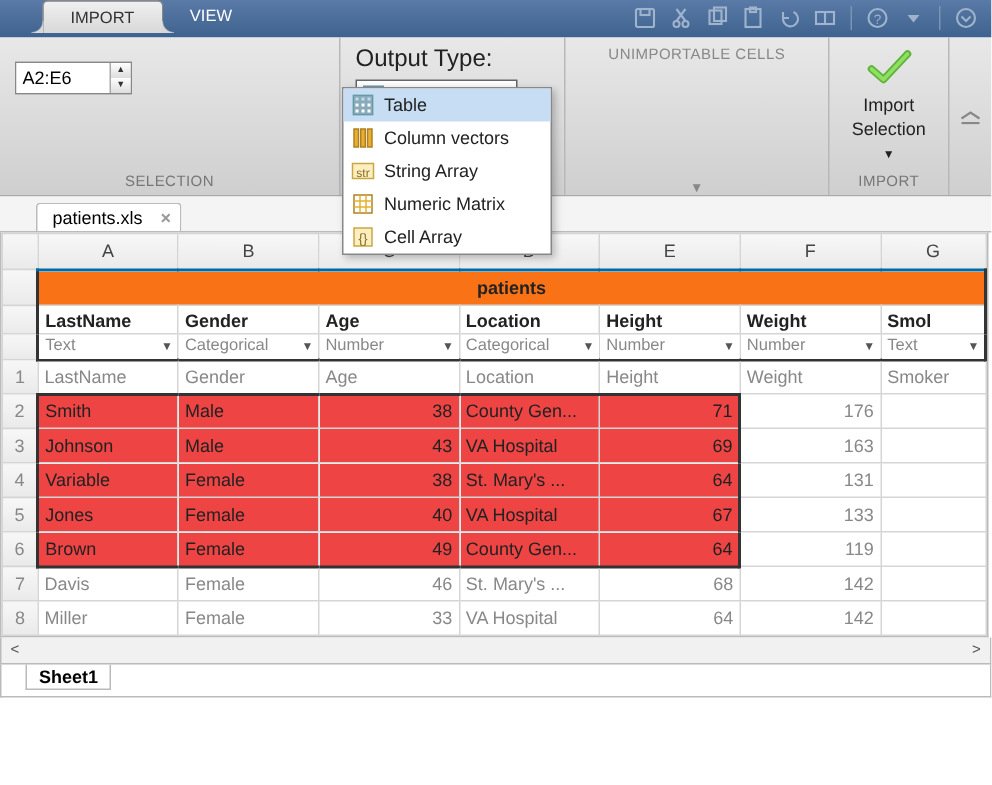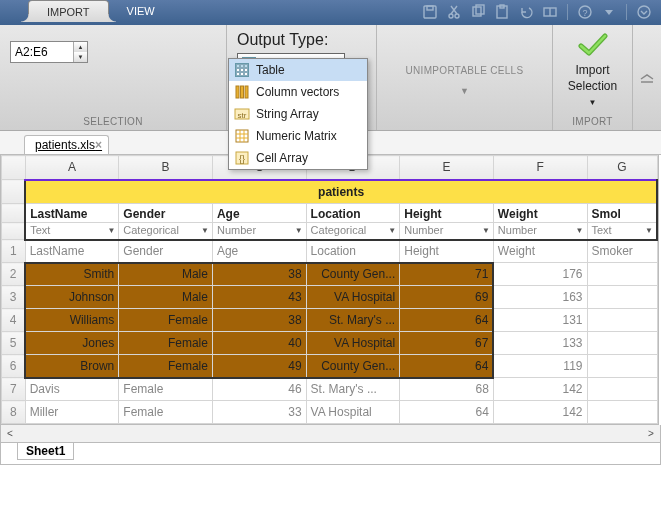--- a/index.html
+++ b/index.html
@@ -32,66 +32,66 @@
   .spin-btns { display:flex; flex-direction: column; width:14px; border-left:1px solid #aaa; }
   .spin-btn { flex:1; display:flex; align-items:center; justify-content:center; font-size:6px; color:#333; cursor:pointer; background: linear-gradient(#fff,#ddd); }
 
   .out-group { width:150px; }
   .out-group .olabel { font-size:16px; color:#222; margin-bottom:4px; }
   .ddown { display:flex; align-items:center; border:1px solid #666; background: linear-gradient(#fff,#e5e5e5); height:22px; padding: 0 4px; cursor:pointer; gap:4px; width: 108px; }
   .ddown .icon-sq { width:14px; height:14px; }
   .ddown .dtext { flex:1; font-size:12px; color:#222; }
   .ddown .arrow { font-size:9px; color:#333; }
   
-  .unimp-group { flex:1; display:flex; flex-direction:column; align-items:center; justify-content:center; color:#888; }
+  .unimp-group { flex:1; display:flex; flex-direction:column; align-items:center; justify-content:space-between; color:#888; }
   .unimp-group .ulabel { font-size:10px; letter-spacing:0.3px; margin-bottom:10px; }
   .unimp-group .uarrow { font-size:9px; }
   
   .imp-group { width:80px; display:flex; align-items:center; flex-direction:column; padding-top:8px; cursor:pointer;}
   .check-icon { width:30px; height:24px; margin-bottom:6px; }
   .imp-group .ilabel { font-size:12px; color:#222; text-align:center; line-height:1.3; }
 
   .collapse-col { width:28px; display:flex; align-items:center; justify-content:center; }
   .collapse-icon { width:16px; height:10px; }
 
   
   .dd-menu { position:absolute; left: 228px; top: 58px; width: 140px; background:#fff; border:1px solid #888; box-shadow: 2px 2px 5px rgba(0,0,0,0.25); z-index: 20; }
   .dd-item { display:flex; align-items:center; gap:6px; padding:3px 5px; font-size:12px; color:#222; cursor:pointer; }
   .dd-item.sel { background: #c7ddf4; }
   .dd-item .ico { width:16px; height:16px; display:inline-flex; align-items:center; justify-content:center; }
 
   
   .filetabs { background:#f4f4f4; border-bottom:1px solid #bbb; padding: 3px 0 0 24px; height:24px; position:relative;}
-  .filetab { display:inline-flex; align-items:center; background:#fff; border:1px solid #bbb; border-bottom:none; border-radius:3px 3px 0 0; padding: 2px 6px 2px 10px; font-size:12px; gap:0; position:relative; top:1px;text-decoration:underline;}
+  .filetab { display:inline-flex; align-items:center; background:#fff; border:1px solid #bbb; border-bottom:none; border-radius:3px 3px 0 0; padding: 2px 6px 2px 10px; font-size:12px; gap:12px; position:relative; top:1px;}
   .filetab .x { color:#999; font-weight:bold; cursor:pointer; font-size:12px;}
 
   
   .sheet-wrap { position:relative; width:659px; border:1px solid #bbb; border-top:none; }
   .sheet { border-collapse:collapse; table-layout:fixed; width:100%; }
   .sheet th, .sheet td { border:1px solid #d5d5d5; font-size:12px; overflow:hidden; white-space:nowrap; text-overflow:ellipsis; }
   .col-rownum { width:23px; }
   .col-A { width:91px; } .col-B { width:91px; } .col-C { width:91px; }
   .col-D { width:91px; } .col-E { width:91px; } .col-F { width:91px; } .col-G { width:68px; }
   
   .colhdr th { background:linear-gradient(#f7f7f7,#eaeaea); height:24px; color:#444; font-weight:normal; text-align:center; }
-  .tablename th { background:#fde047; height:24px; font-weight:bold; text-align:center; color:#222; border-left:2px solid #333; border-right:2px solid #333; border-top:2px solid #6d28d9;}
+  .tablename th { background:#f97316; height:24px; font-weight:bold; text-align:center; color:#222; border-left:2px solid #333; border-right:2px solid #333; border-top:2px solid #0369a1;}
   .fieldhdr th { background:#fff; font-weight:bold; color:#222; padding:2px 4px 0; text-align:left; border-left:2px solid #333; }
   .fieldhdr th.inner { border-left:1px solid #d5d5d5;}
   .fieldhdr th.lastin { border-right:2px solid #333; }
   .typehdr th { background:#fff; color:#888; font-weight:normal; font-size:11px; padding: 0 2px 2px 4px; text-align:left; position:relative; border-left:2px solid #333; border-bottom:2px solid #333;}
   .typehdr th.inner { border-left:1px solid #d5d5d5;}
   .typehdr th.lastin { border-right:2px solid #333;}
   .typehdr th .t-arrow { position:absolute; right:3px; top:3px; font-size:8px; color:#555;}
   
   .rownum { background:linear-gradient(#f7f7f7,#eaeaea); text-align:center; color:#444; }
   
   .sheet td { height:23px; padding: 0 4px; color:#888; }
   .sheet td.txt { text-align:left; }
   .sheet td.num { text-align:right; }
-  .sheet tr.sel td.selcell { background:#a16207; color:#222;text-align:right; }
+  .sheet tr.sel td.selcell { background:#ef4444; color:#222; }
   .selblock-top td.selcell { border-top: 2px solid #333 !important; }
   .selblock-bottom td.selcell { border-bottom: 2px solid #333 !important; }
   tr td.selcell.first { border-left:2px solid #333 !important; }
   tr td.selcell.last { border-right:2px solid #333 !important; }
 
   
   .hscroll { height:18px; border:1px solid #bbb; border-top:none; display:flex; align-items:center; background:#f1f1f1; position:relative;}
   .hs-btn { width:18px; height:16px; display:flex; align-items:center; justify-content:center; font-size:10px; color:#555; cursor:pointer;}
   .hs-track { flex:1; height:16px; }
 
@@ -367,21 +367,21 @@
           <td class="txt selcell first">Johnson</td>
           <td class="txt selcell">Male</td>
           <td class="num selcell">43</td>
           <td class="txt selcell">VA Hospital</td>
           <td class="num selcell last">69</td>
           <td class="num">163</td>
           <td class="txt"></td>
         </tr>
         <tr class="sel  ">
           <td class="rownum">4</td>
-          <td class="txt selcell first">Williams</td>
+          <td class="txt selcell first">Variable</td>
           <td class="txt selcell">Female</td>
           <td class="num selcell">38</td>
           <td class="txt selcell">St. Mary's ...</td>
           <td class="num selcell last">64</td>
           <td class="num">131</td>
           <td class="txt"></td>
         </tr>
         <tr class="sel  ">
           <td class="rownum">5</td>
           <td class="txt selcell first">Jones</td>

